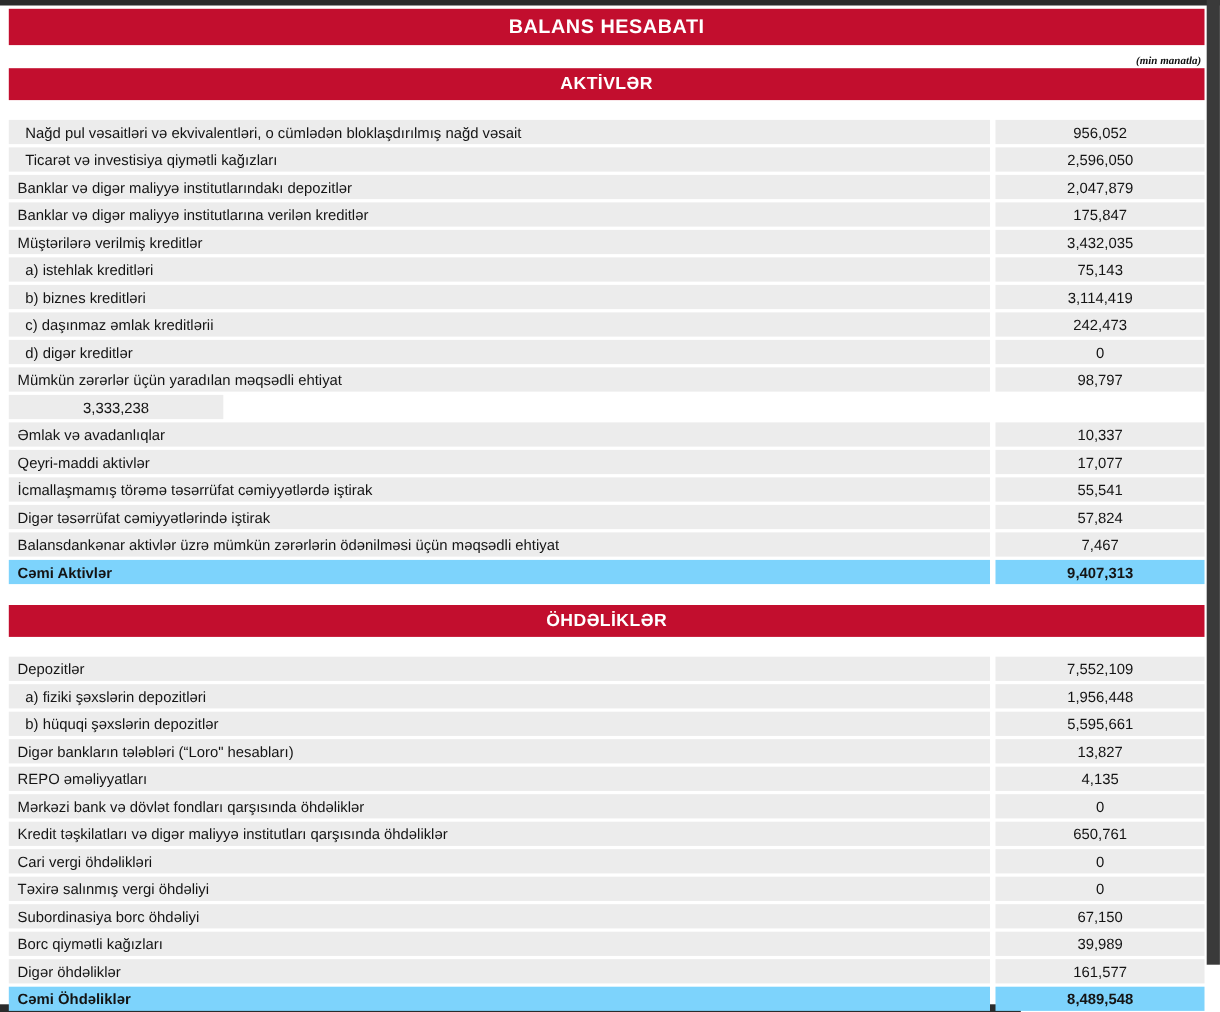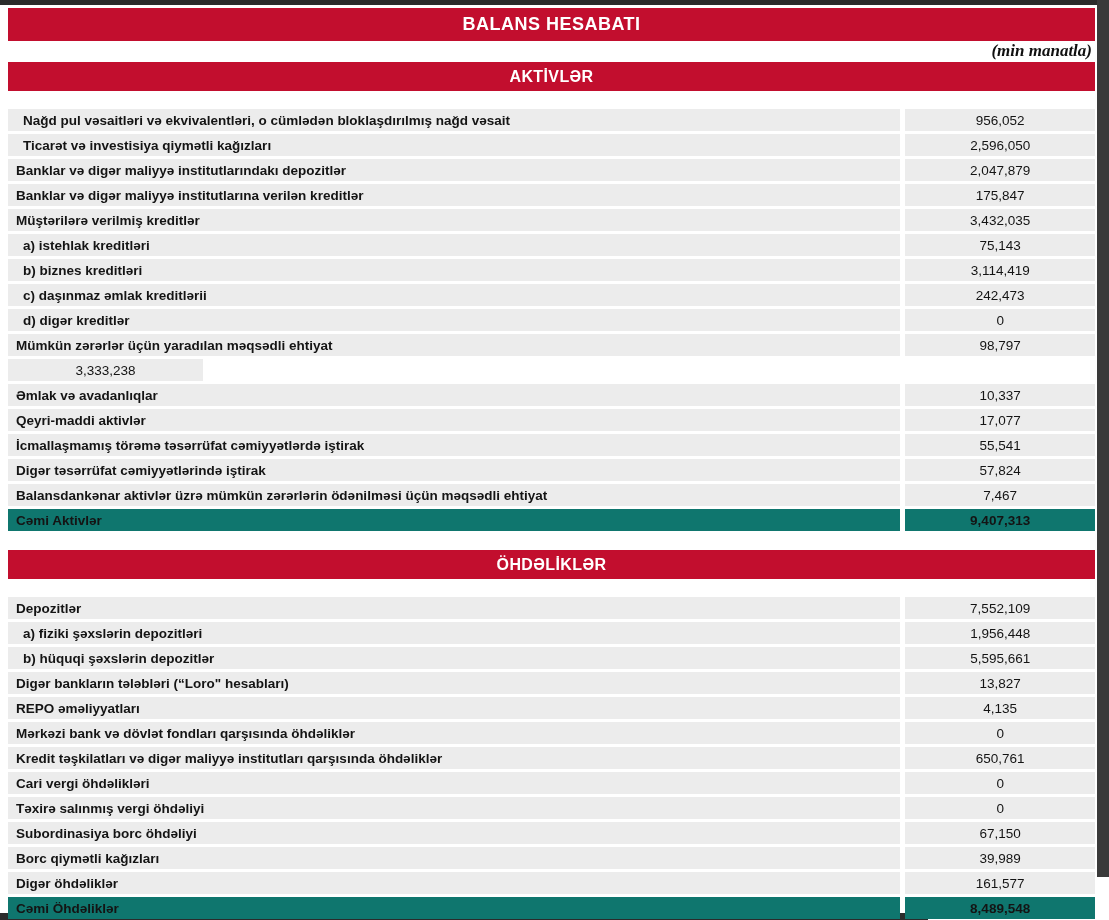--- a/index.html
+++ b/index.html
@@ -22,49 +22,49 @@
     background: #c20e2e;
     color: #ffffff;
     display: flex; align-items: center; justify-content: center;
     font-size: 18px; font-weight: bold; letter-spacing: 0.5px;
   }
   .unit-note {
     height: 21px;
     display: flex; align-items: flex-end; justify-content: flex-end;
     padding-right: 3px; padding-bottom: 1px;
     font-family: "Liberation Serif", "DejaVu Serif", serif;
-    font-style: italic; font-weight: bold; font-size: 17px; color: #101010;
+    font-style: italic; font-weight: bold; font-size: 10px; color: #101010;
   }
 
   .section-header {
     height: 29px;
     margin-bottom: 18px;
     background: #c20e2e;
     color: #ffffff;
     display: flex; align-items: center; justify-content: center;
     font-size: 16px; font-weight: bold; letter-spacing: 0.4px;
   }
   .section + .section { margin-top: 19px; }
 
   .row { display: flex; margin-bottom: 3px; height: 22px; font-size: 13.5px; }
   .label-cell {
     width: 917px; margin-right: 5px;
     background: #ececec;
     display: flex; align-items: center;
     padding-left: 8px;
-    white-space: nowrap; overflow: hidden; font-weight: bold;
+    white-space: nowrap; overflow: hidden;
   }
   .row.indent .label-cell { padding-left: 15px; }
   .value-cell {
     width: 195px;
     background: #ececec;
     display: flex; align-items: center; justify-content: center;
   }
   .total-row { font-weight: bold; margin-bottom: 0; }
-  .total-row .label-cell, .total-row .value-cell { background: #0f766e; }
+  .total-row .label-cell, .total-row .value-cell { background: #7dd3fc; }
 </style>
 </head>
 <body>
 
 <div class="frame-top"></div>
 <div class="frame-right"></div>
 <div class="frame-bottom"></div>
 
 <div class="page">
 

